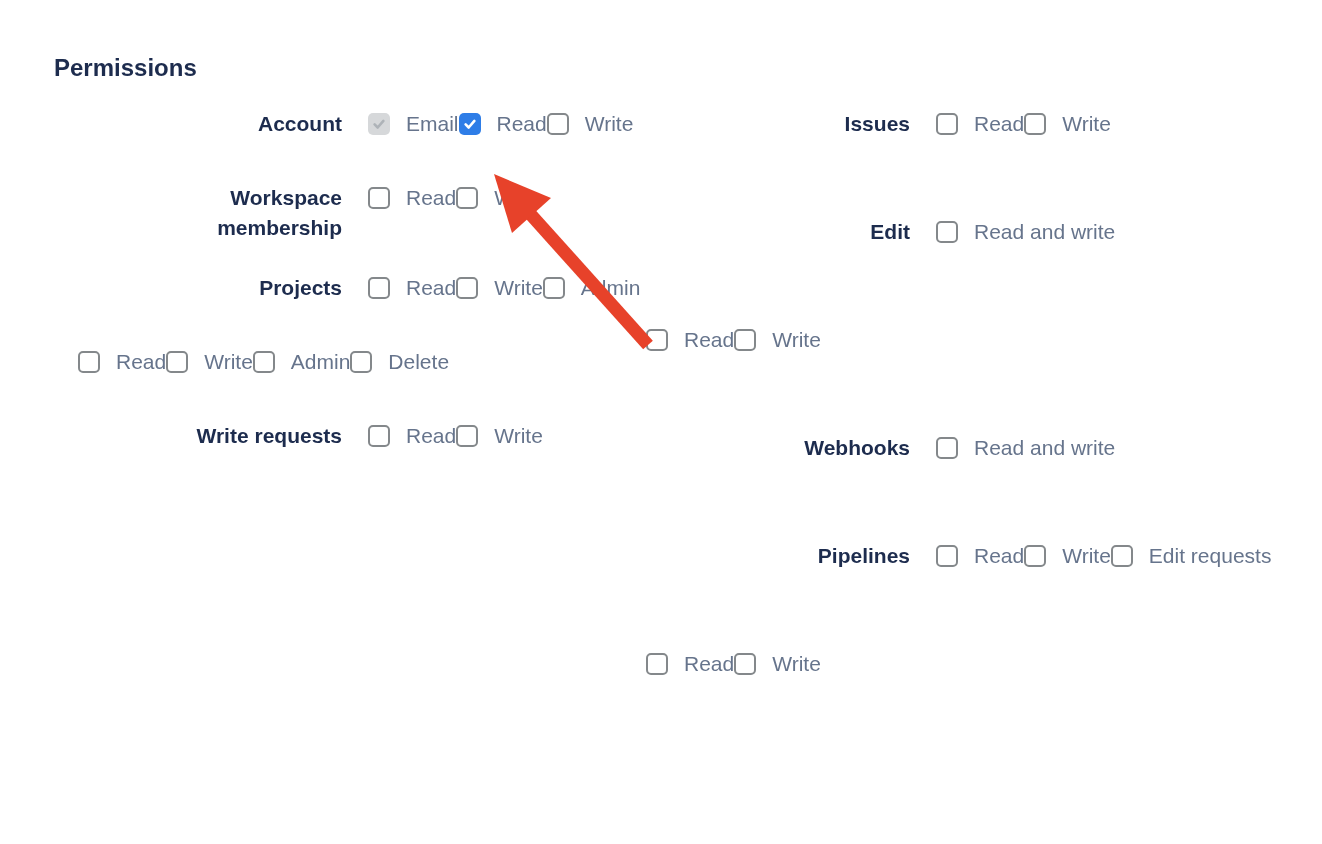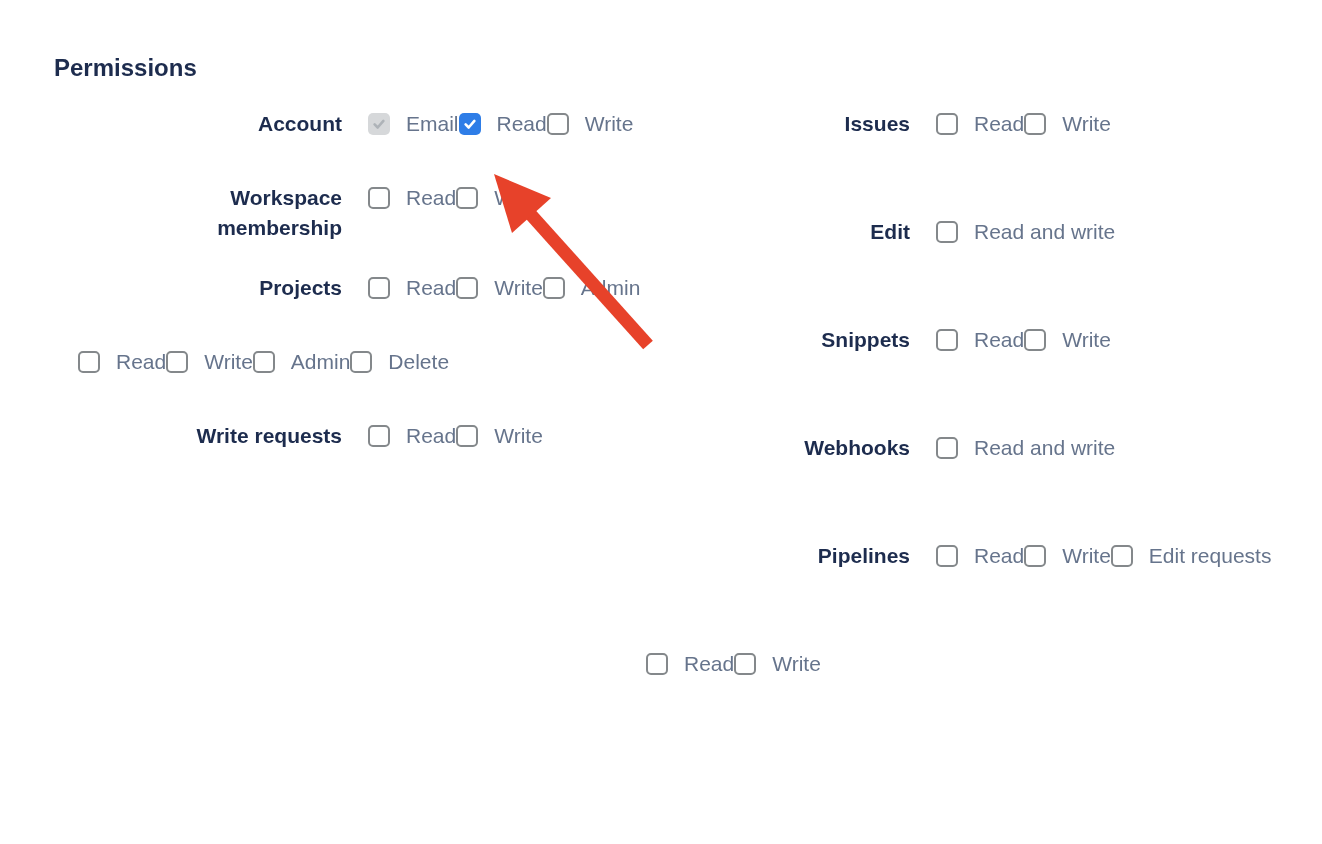--- a/index.html
+++ b/index.html
@@ -254,21 +254,20 @@
   <label class="option">
     <span class="checkbox" aria-checked="false" role="checkbox">
       
     </span>
     <span class="option-label">Read and write</span>
   </label>
 </div>
   </div>
 
   <div class="perm-group">
-    <div class="group-label">Snippets</div>
     <div class="group-options">
   <label class="option">
     <span class="checkbox" aria-checked="false" role="checkbox">
       
     </span>
     <span class="option-label">Read</span>
   </label>
 
   <label class="option">
     <span class="checkbox" aria-checked="false" role="checkbox">

